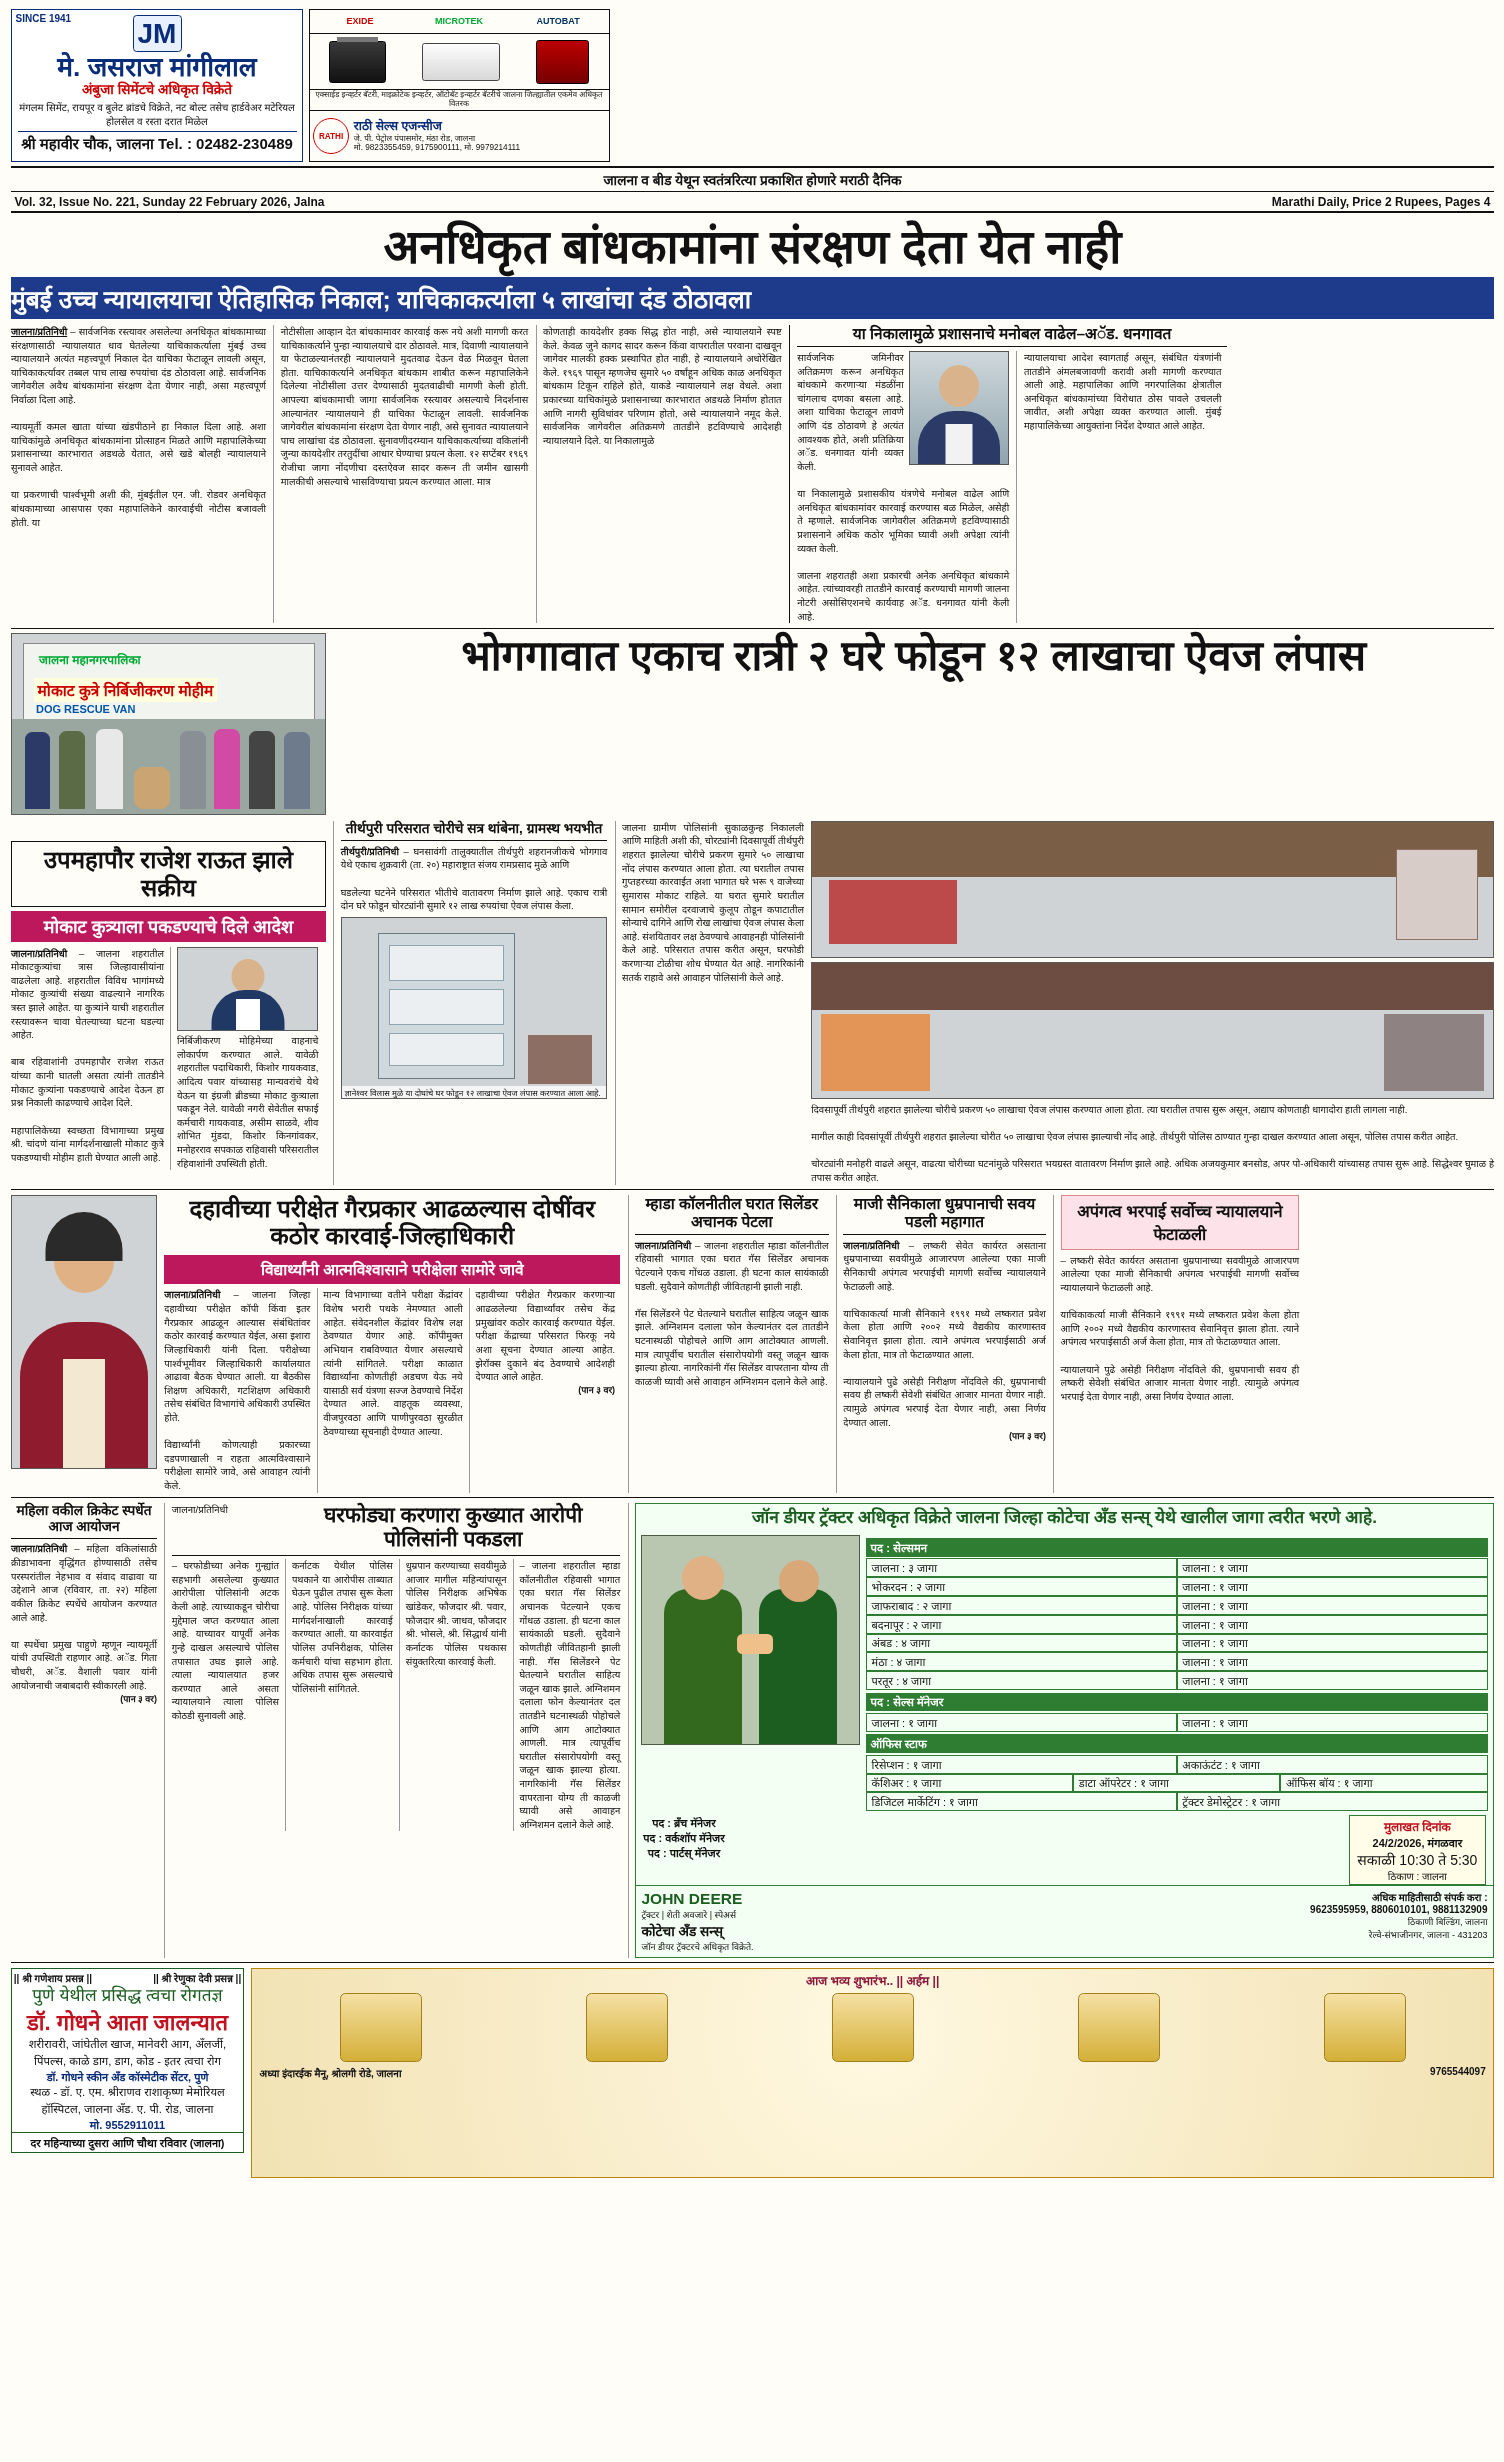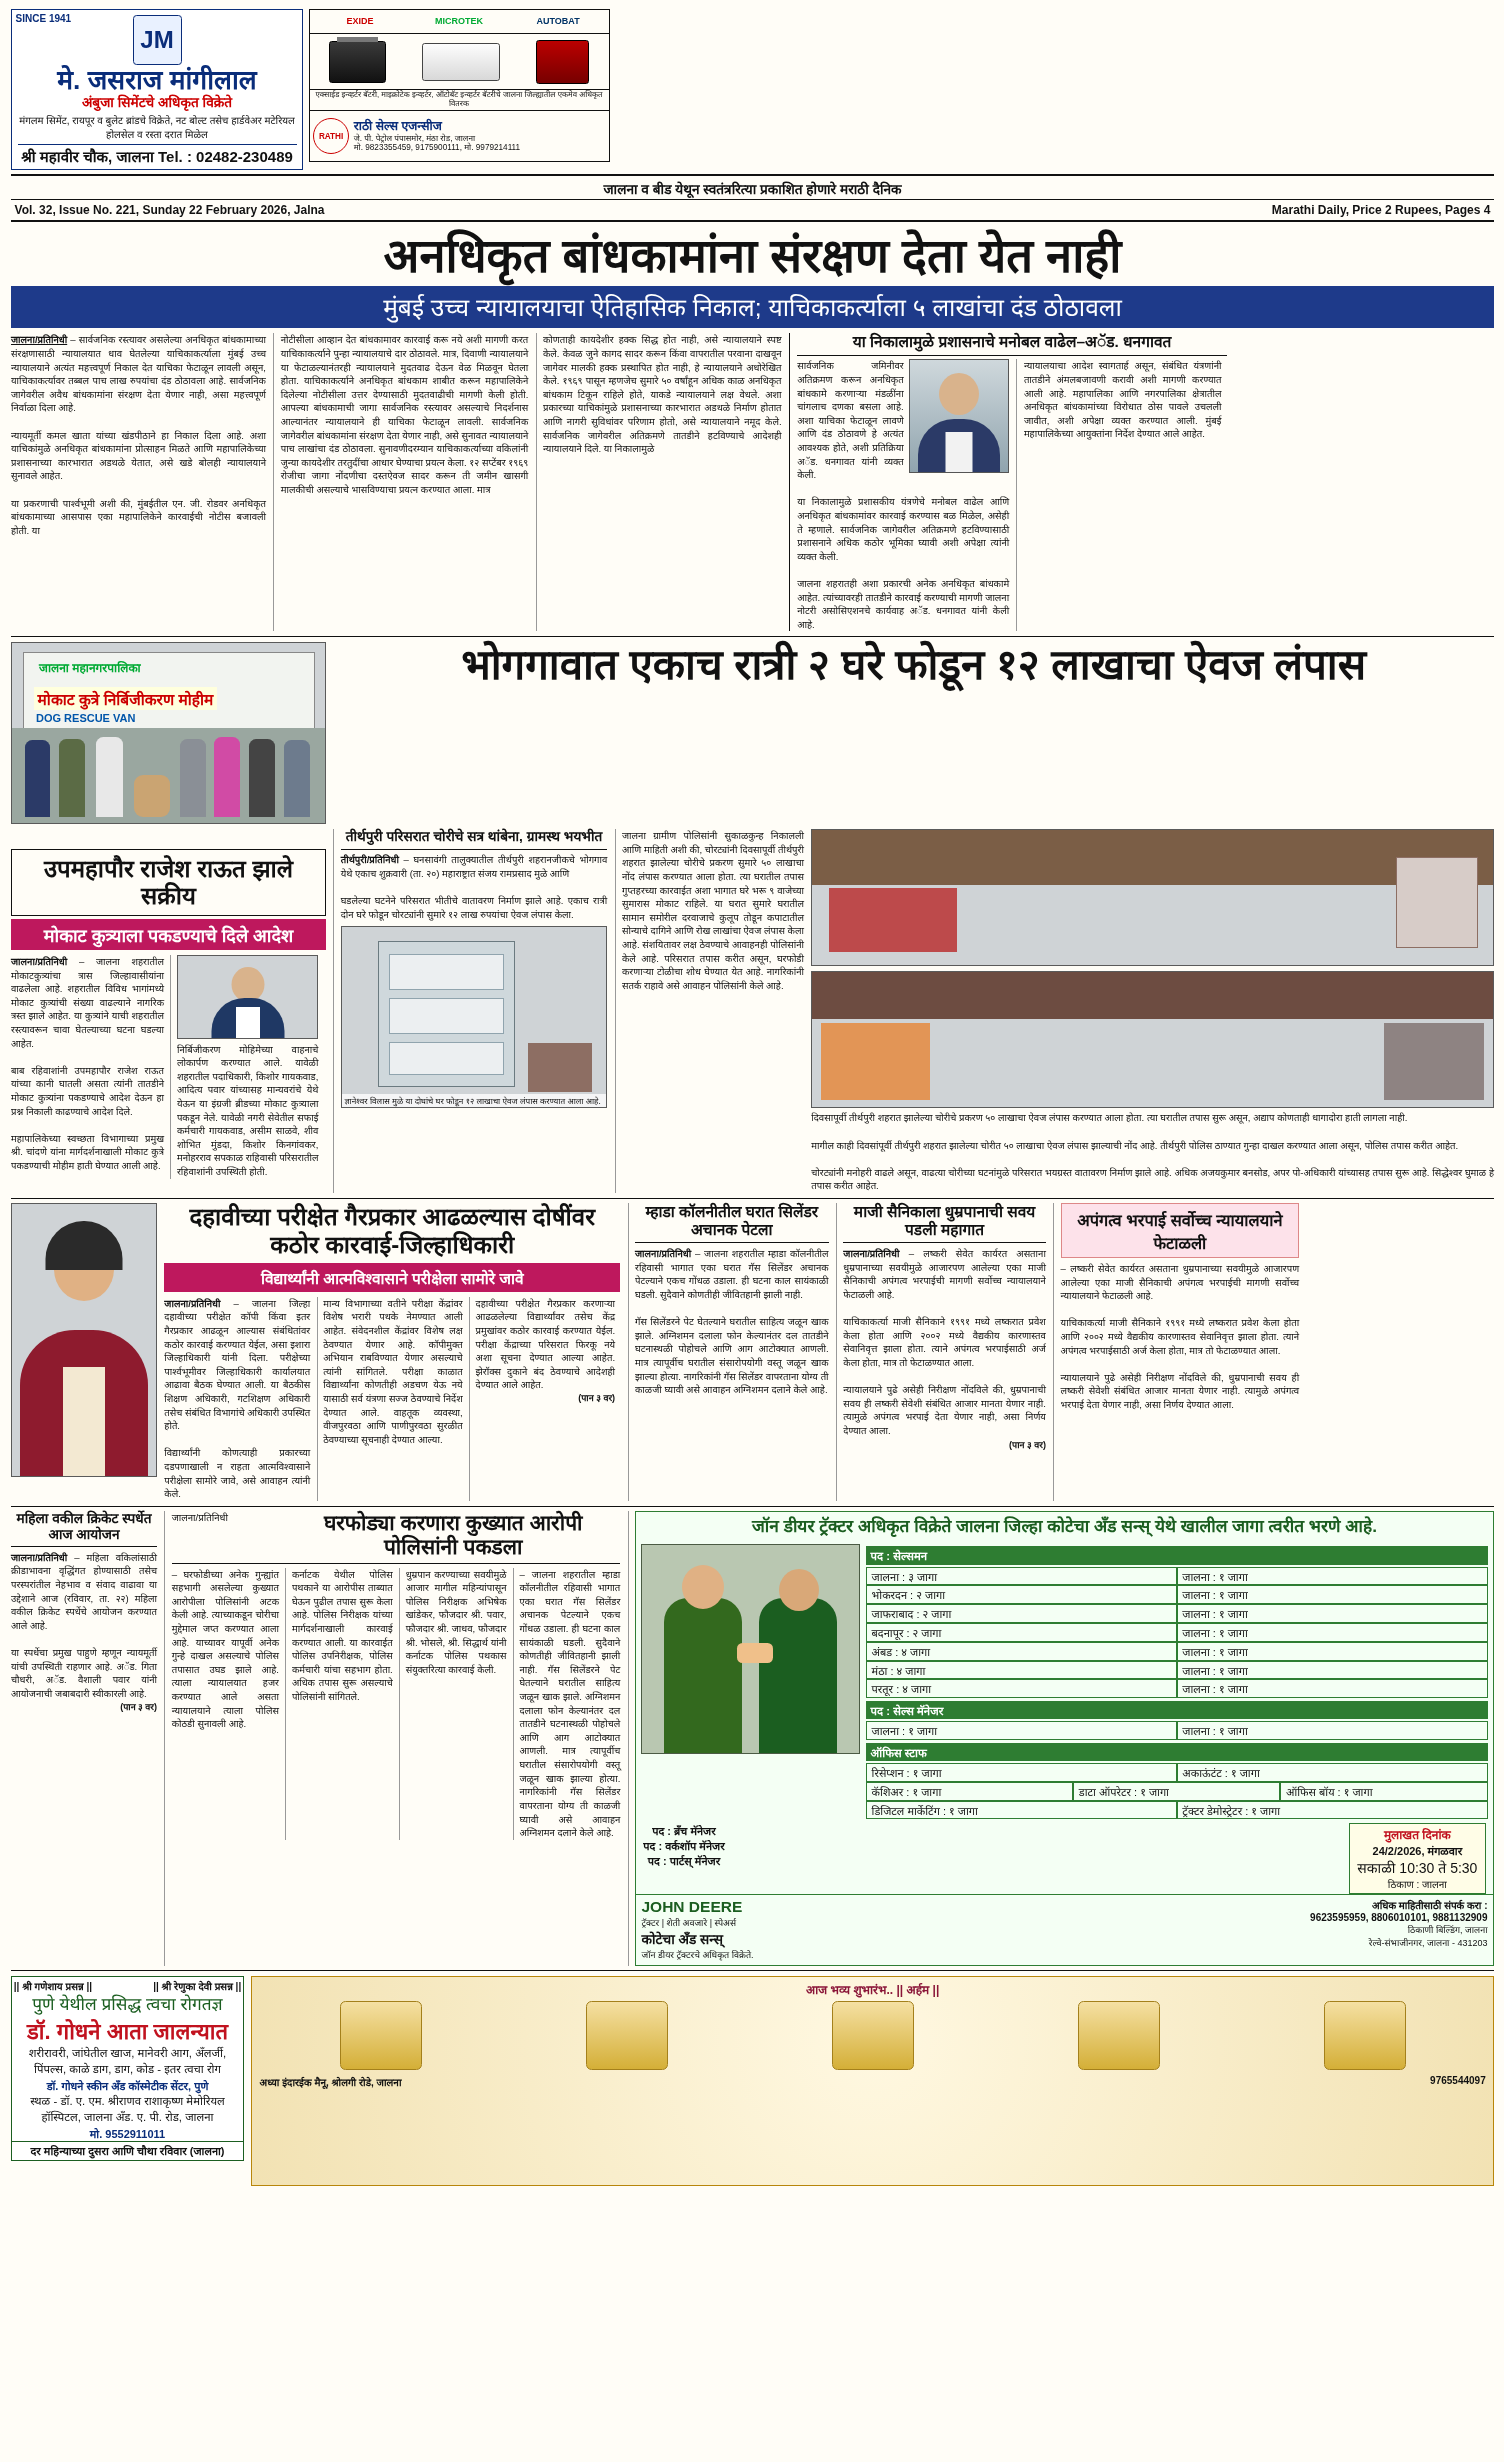--- a/index.html
+++ b/index.html
@@ -10,22 +10,22 @@
     font-family:"Liberation Sans", sans-serif;
     color:#111;
     overflow:hidden;
   }
   .page { width:1505px; height:2462px; padding:9px 11px; position:relative; }
 
   
   .masthead { display:flex; align-items:stretch; gap:5.5px; border-bottom:2.7px solid #111; padding-bottom:3.6px; }
   .mh-left { width:292px; border:1.8px solid #0a2d7a; padding:3.6px 5.5px; text-align:center; position:relative; background:#fff; }
   .since { position:absolute; left:3.6px; top:2.7px; font-size:10px; font-weight:bold; color:#0a2d7a; }
-  .jm-logo { width:49px; height:50px; margin:1.8px auto 0; border:1.8px solid #0a2d7a; border-radius:3.6px;
-    display:flex; align-items:center; justify-content:center; font-weight:bold; font-size:24px; color:#0a2d7a; background:#e9f1ff;}
+  .jm-logo { width:49px; height:37px; margin:1.8px auto 0; border:1.8px solid #0a2d7a; border-radius:3.6px;
+    display:flex; align-items:center; justify-content:center; font-weight:bold; font-size:28px; color:#0a2d7a; background:#e9f1ff;}
   .mh-left .t1 { font-size:26.4px; font-weight:bold; color:#0a2d7a; line-height:1.05; margin-top:1.8px; }
   .mh-left .t2 { font-size:13.7px; font-weight:bold; color:#c00; line-height:1.2; }
   .mh-left .t3 { font-size:10px; line-height:1.35; color:#111; margin-top:2.7px; }
   .mh-left .t4 { font-size:15px; font-weight:bold; margin-top:2.7px; border-top:0.9px solid #0a2d7a; padding-top:1px;}
 
   .mh-center { flex:1; text-align:center; padding-top:5.5px; }
   .title-main { font-size:88px; line-height:0.92; font-weight:bold; color:#d20000; letter-spacing:-0.9px; }
   .title-roman { font-size:18px; font-weight:bold; letter-spacing:4.6px; margin-top:1.8px; }
   .editors { display:flex; justify-content:space-between; font-size:11.4px; padding:3.6px 16.4px 0; }
 
@@ -43,21 +43,21 @@
   .ad-rathi { border:0.9px solid #111; border-top:none; display:flex; align-items:center; gap:4.6px; padding:2.7px 3.6px; height:51px;}
   .rathi-logo{ width:36px;height:36px;border-radius:50%;border:1.8px solid #c00;display:flex;align-items:center;justify-content:center;font-size:8.2px;font-weight:bold;color:#c00;}
   .rathi-txt{font-size:12.3px;font-weight:bold;color:#0a2d7a;line-height:1.2;}
   .rathi-sub{font-size:8.2px;line-height:1.2;}
 
   .strap { display:flex; justify-content:center; font-size:13.7px; font-weight:bold; padding:2.7px 0 1.8px; border-bottom:1.8px solid #111;}
   .issuebar { display:flex; justify-content:space-between; font-size:12px; font-weight:bold; padding:2.7px 3.6px; border-bottom:2.7px solid #111;}
 
   
   .lead-head { text-align:center; font-size:47px; font-weight:bold; line-height:1.05; padding:9px 0 5.5px; }
-  .lead-sub { background:#1e3a8a; color:#fff; text-align:center; font-size:24.6px; font-weight:normal; padding:4.6px 0; }
+  .lead-sub { background:#1e3a8a; color:#fff; text-align:left; font-size:24.6px; font-weight:bold; padding:4.6px 0; }
 
   
   .cols { display:flex; gap:7.3px; margin-top:5.5px; }
   .col { font-size:9.6px; line-height:1.42; text-align:justify; }
   .dateline { font-weight:bold; }
   .dateline u { text-decoration:underline; }
   .sep { border-left:0.9px solid #999; }
 
   .blk-head { font-size:15.5px; font-weight:bold; text-align:center; line-height:1.15; }
   .rule { border-top:1.8px solid #111; margin:4.6px 0; }

